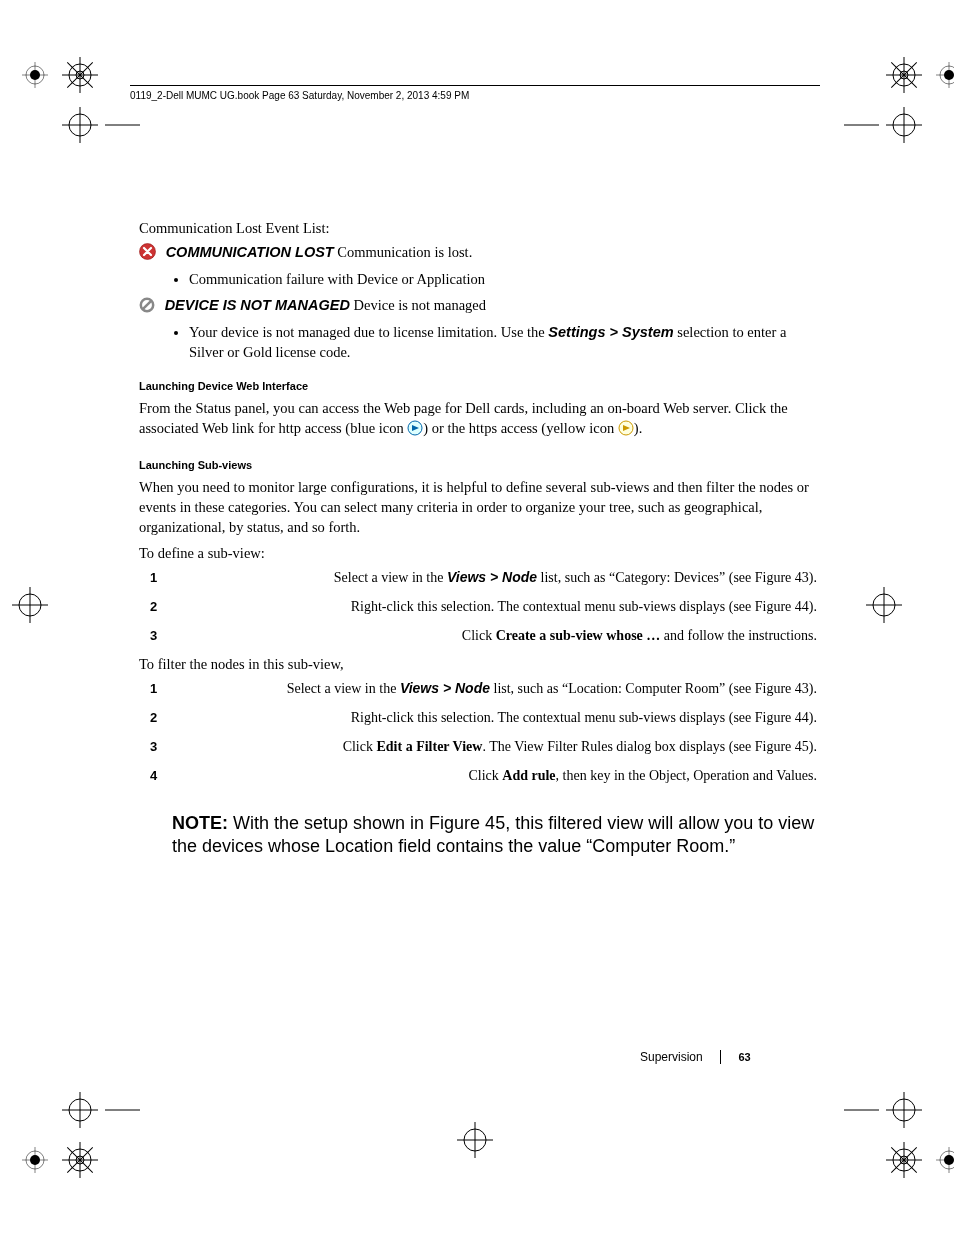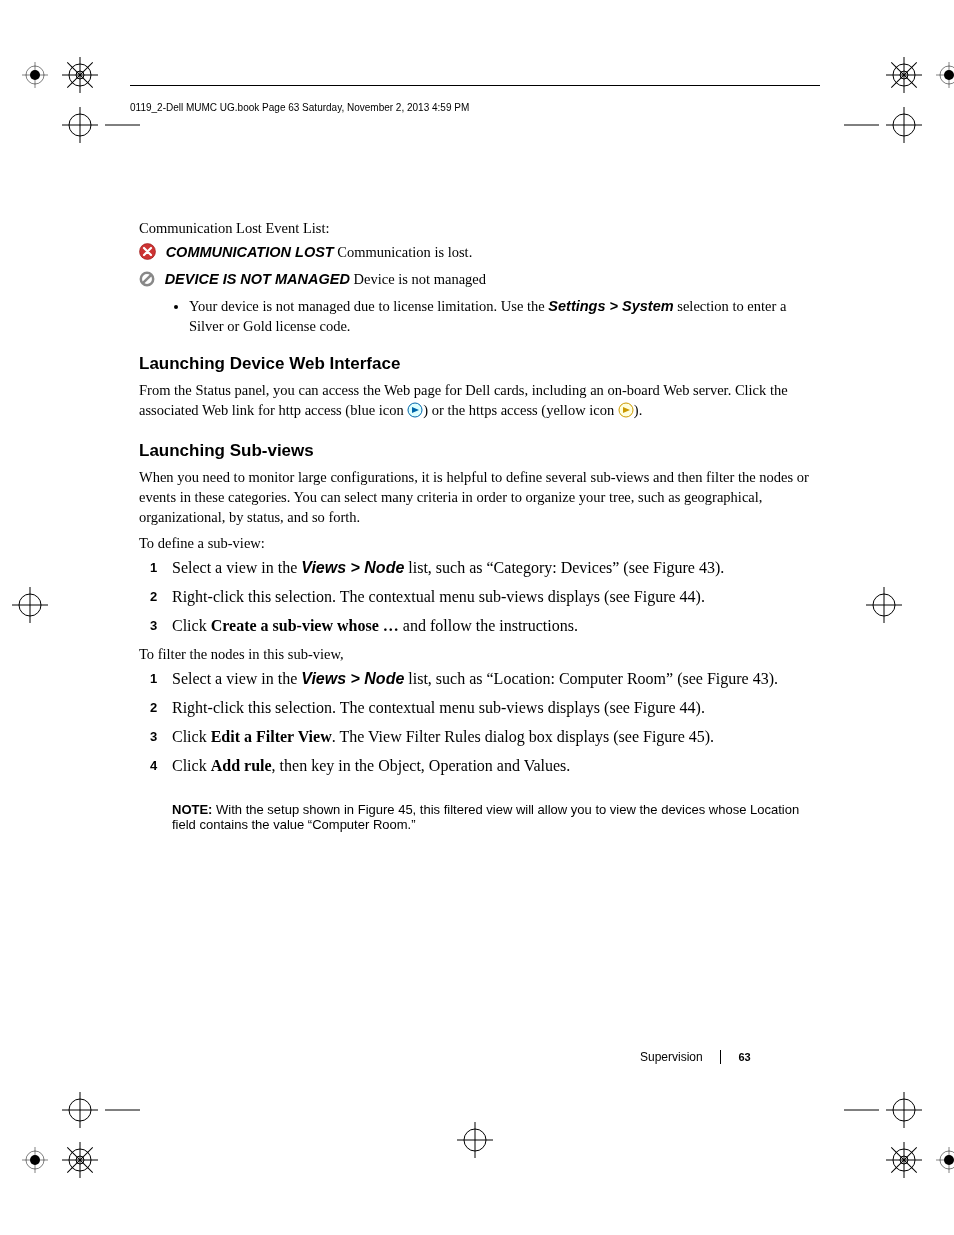--- a/index.html
+++ b/index.html
@@ -17,21 +17,21 @@
     left: 139px;
     top: 216px;
     width: 678px;
   }
   .header-strip {
     position: absolute;
     left: 130px;
     top: 85px;
     width: 690px;
     border-top: 0.5px solid #000;
-    padding-top: 16px;
+    padding-top: 4px;
     font-family: Arial, Helvetica, sans-serif;
     font-size: 10px;
     color: #000;
   }
   .serif { font-family: "Times New Roman", Times, serif; }
   .bold-sans-italic { font-family: Arial, Helvetica, sans-serif; font-weight: bold; font-style: italic; }
   .bold-sans { font-family: Arial, Helvetica, sans-serif; font-weight: bold; }
   .body-line {
     font-size: 14.5px;
     line-height: 20px;
@@ -43,56 +43,57 @@
     padding: 0;
     font-size: 14.5px;
     line-height: 20px;
   }
   ul.bullet li { margin-bottom: 4px; }
   ol.numbered {
     counter-reset: item;
     list-style: none;
     margin: 4px 0 6px 0;
     padding: 0;
-    font-size: 16px;
+    font-size: 14px;
     line-height: 21px;
+    text-align: right;
   }
   ol.numbered li {
     counter-increment: item;
     margin: 0 0 8px 33px;
     position: relative;
   }
   ol.numbered li::before {
     content: counter(item);
     position: absolute;
     left: -22px;
     top: 0;
     font-family: Arial, Helvetica, sans-serif;
     font-weight: bold;
     font-size: 13px;
   }
   h4.section {
     font-family: Arial, Helvetica, sans-serif;
     font-weight: bold;
-    font-size: 17px;
+    font-size: 11px;
     margin: 18px 0 6px 0;
   }
   .icon-circle {
     display: inline-block;
     vertical-align: -3px;
     margin-right: 6px;
   }
   .inline-icon {
     display: inline-block;
     vertical-align: -3px;
   }
   .note-block {
     font-family: Arial, Helvetica, sans-serif;
-    font-size: 13px;
-    line-height: 15px;
+    font-size: 18px;
+    line-height: 23px;
     margin-top: 26px;
     padding-left: 33px;
   }
   .footer {
     position: absolute;
     top: 1050px;
     left: 640px;
     width: 180px;
     font-family: Arial, Helvetica, sans-serif;
     font-size: 12px;
@@ -260,20 +261,23 @@
   <div class="body-line">
     <span class="icon-circle">
       <svg width="17" height="17" viewBox="0 0 17 17">
           <circle cx="8.5" cy="8.5" r="8" fill="#c33" stroke="#800" stroke-width="0.5"></circle>
           <path d="M5 5 L12 12 M12 5 L5 12" stroke="#fff" stroke-width="2.2" stroke-linecap="round"></path>
         </svg>
     </span>
     <span class="bold-sans-italic">COMMUNICATION LOST</span><span class="serif"> Communication is lost.</span>
   </div>
 
+  <ul class="bullet">
+    <li>Communication failure with Device or Application</li>
+  </ul>
 
   <div class="body-line">
     <span class="icon-circle">
       <svg width="16" height="16" viewBox="0 0 16 16">
           <circle cx="8" cy="8" r="6.2" fill="none" stroke="#888" stroke-width="2.5"></circle>
           <line x1="3.8" y1="12.2" x2="12.2" y2="3.8" stroke="#888" stroke-width="2.5"></line>
         </svg>
     </span>
     <span class="bold-sans-italic">DEVICE IS NOT MANAGED</span><span class="serif"> Device is not managed</span>
   </div>

